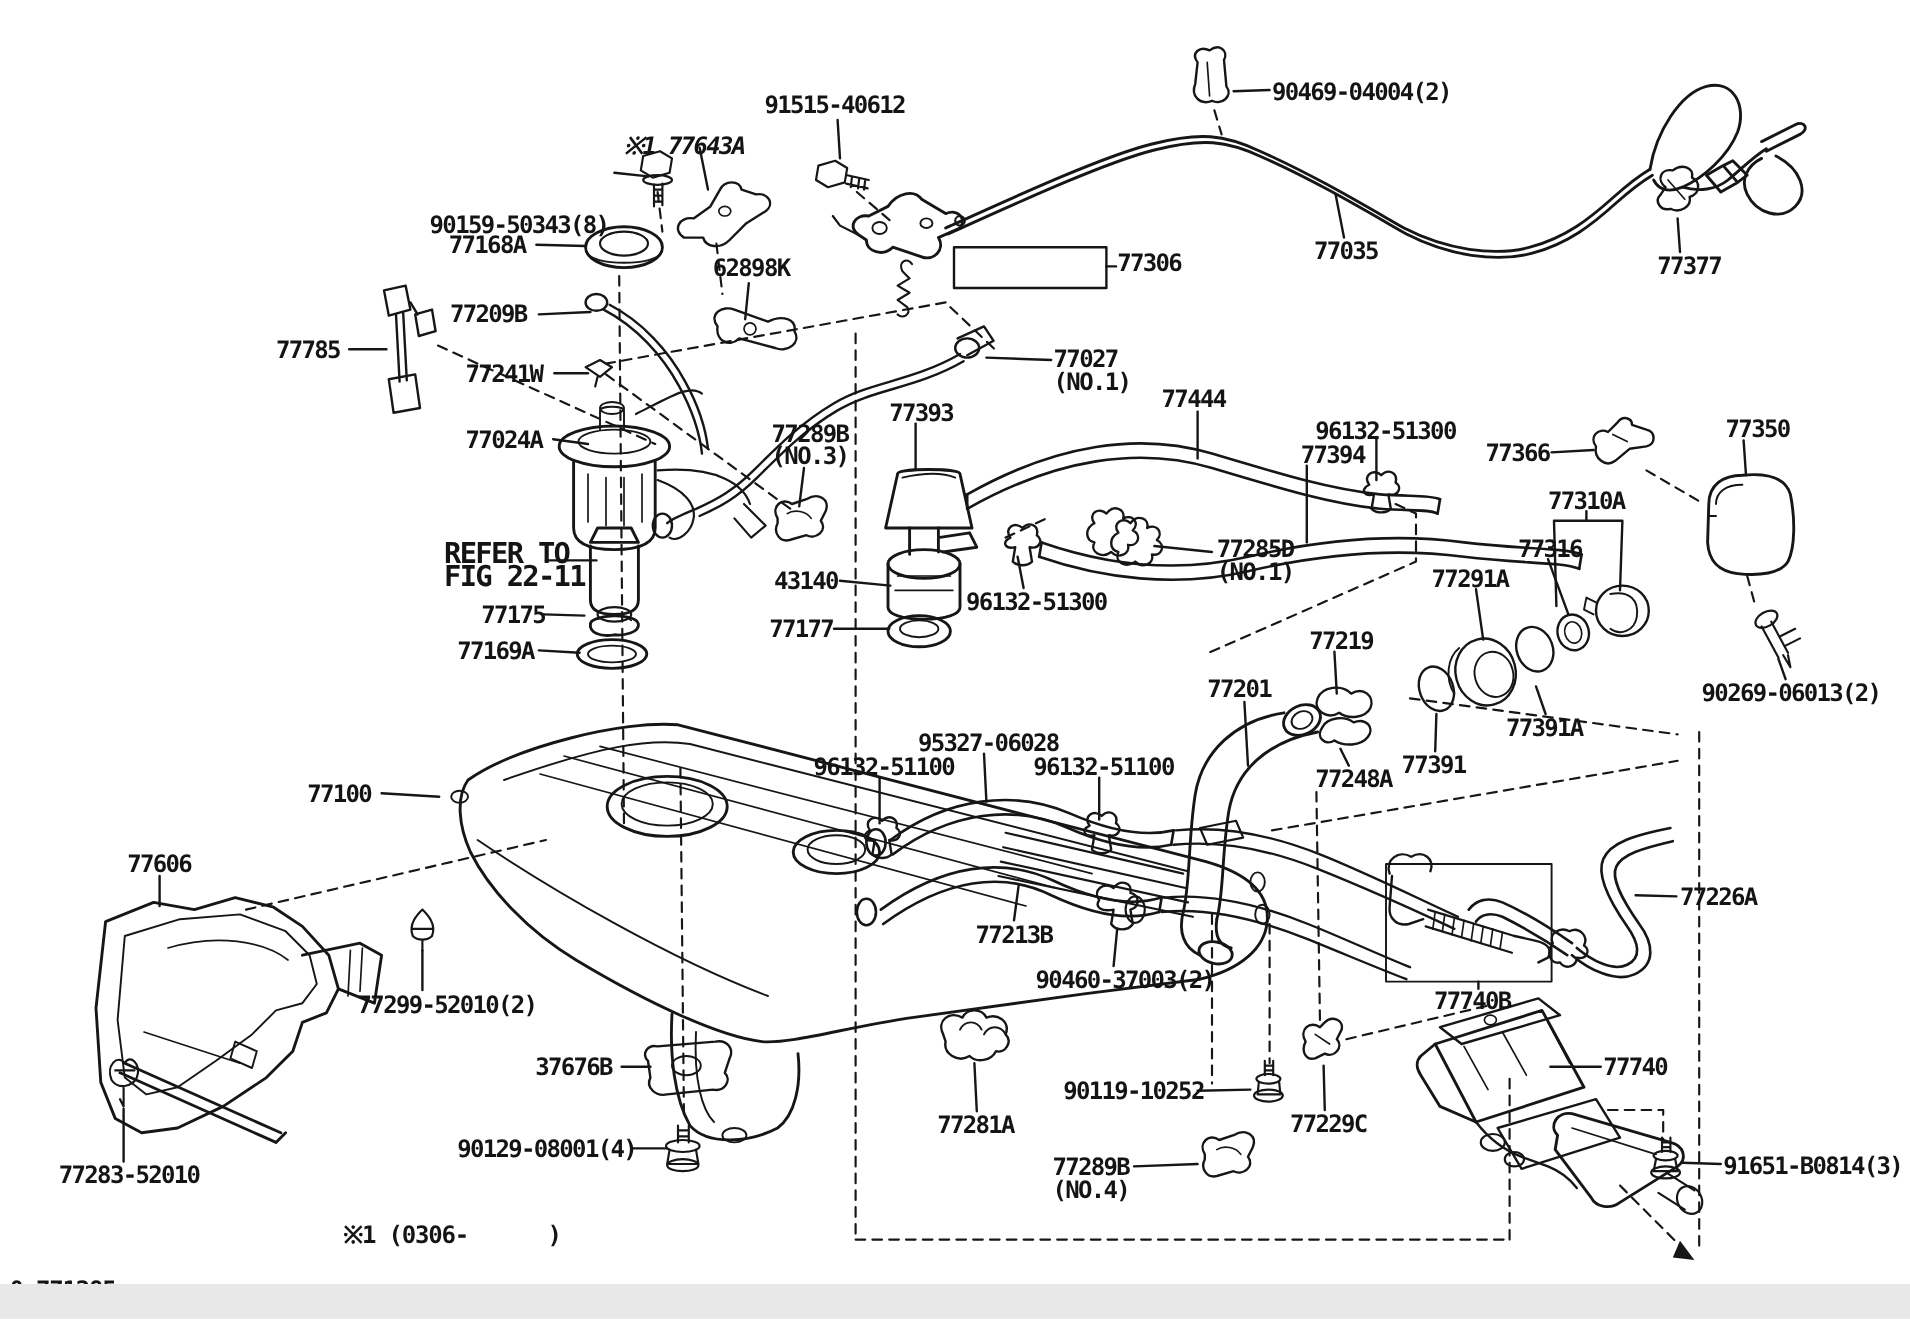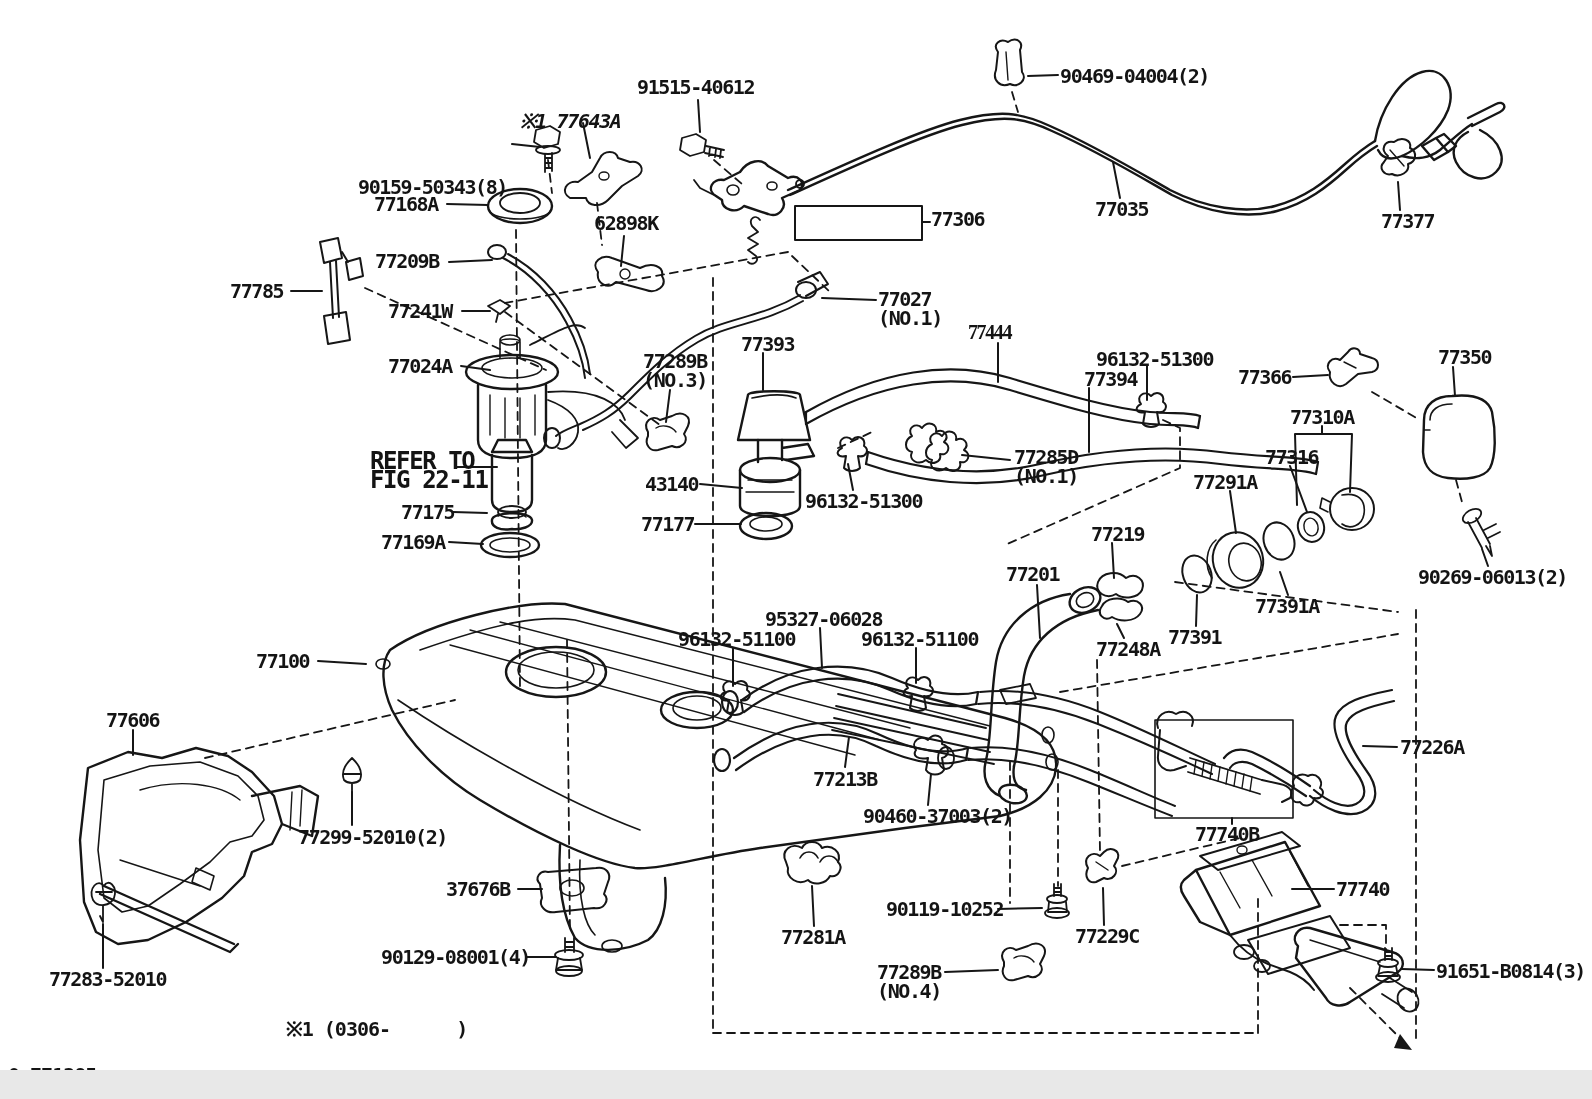--- a/index.html
+++ b/index.html
@@ -431,21 +431,21 @@
 FIG 22-11</div>
       <div class="plabel" style="left: 401px; top: 503px;">77175</div>
       <div class="plabel" style="left: 381px; top: 533px; text-align: center;">77169A</div>
       <div class="plabel" style="left: 1060px; top: 67px;">90469-04004(2)</div>
       <div class="plabel" style="left: 1095px; top: 200px;">77035</div>
       <div class="plabel" style="left: 1381px; top: 212px;">77377</div>
       <div class="plabel" style="left: 931px; top: 210px;">77306</div>
       <div class="plabel" style="left: 878px; top: 290px;">77027
 (NO.1)</div>
       <div class="plabel" style="left: 741px; top: 335px;">77393</div>
-      <div class="plabel" style="left: 968px; top: 323px; font-family: Liberation Serif, serif;">77444</div>
+      <div class="plabel" style="left: 968px; top: 323px;">77444</div>
       <div class="plabel" style="left: 1096px; top: 350px;">96132-51300</div>
       <div class="plabel" style="left: 1084px; top: 370px; text-align: center;">77394</div>
       <div class="plabel" style="left: 1238px; top: 368px;">77366</div>
       <div class="plabel" style="left: 1426px; top: 348px; margin-left: 12px;">77350</div>
       <div class="plabel" style="left: 1290px; top: 408px;">77310A</div>
       <div class="plabel" style="left: 1265px; top: 448px;">77316</div>
       <div class="plabel" style="left: 1014px; top: 448px;">77285D
 (NO.1)</div>
       <div class="plabel" style="left: 1193px; top: 473px;">77291A</div>
       <div class="plabel" style="left: 645px; top: 475px;">43140</div>

